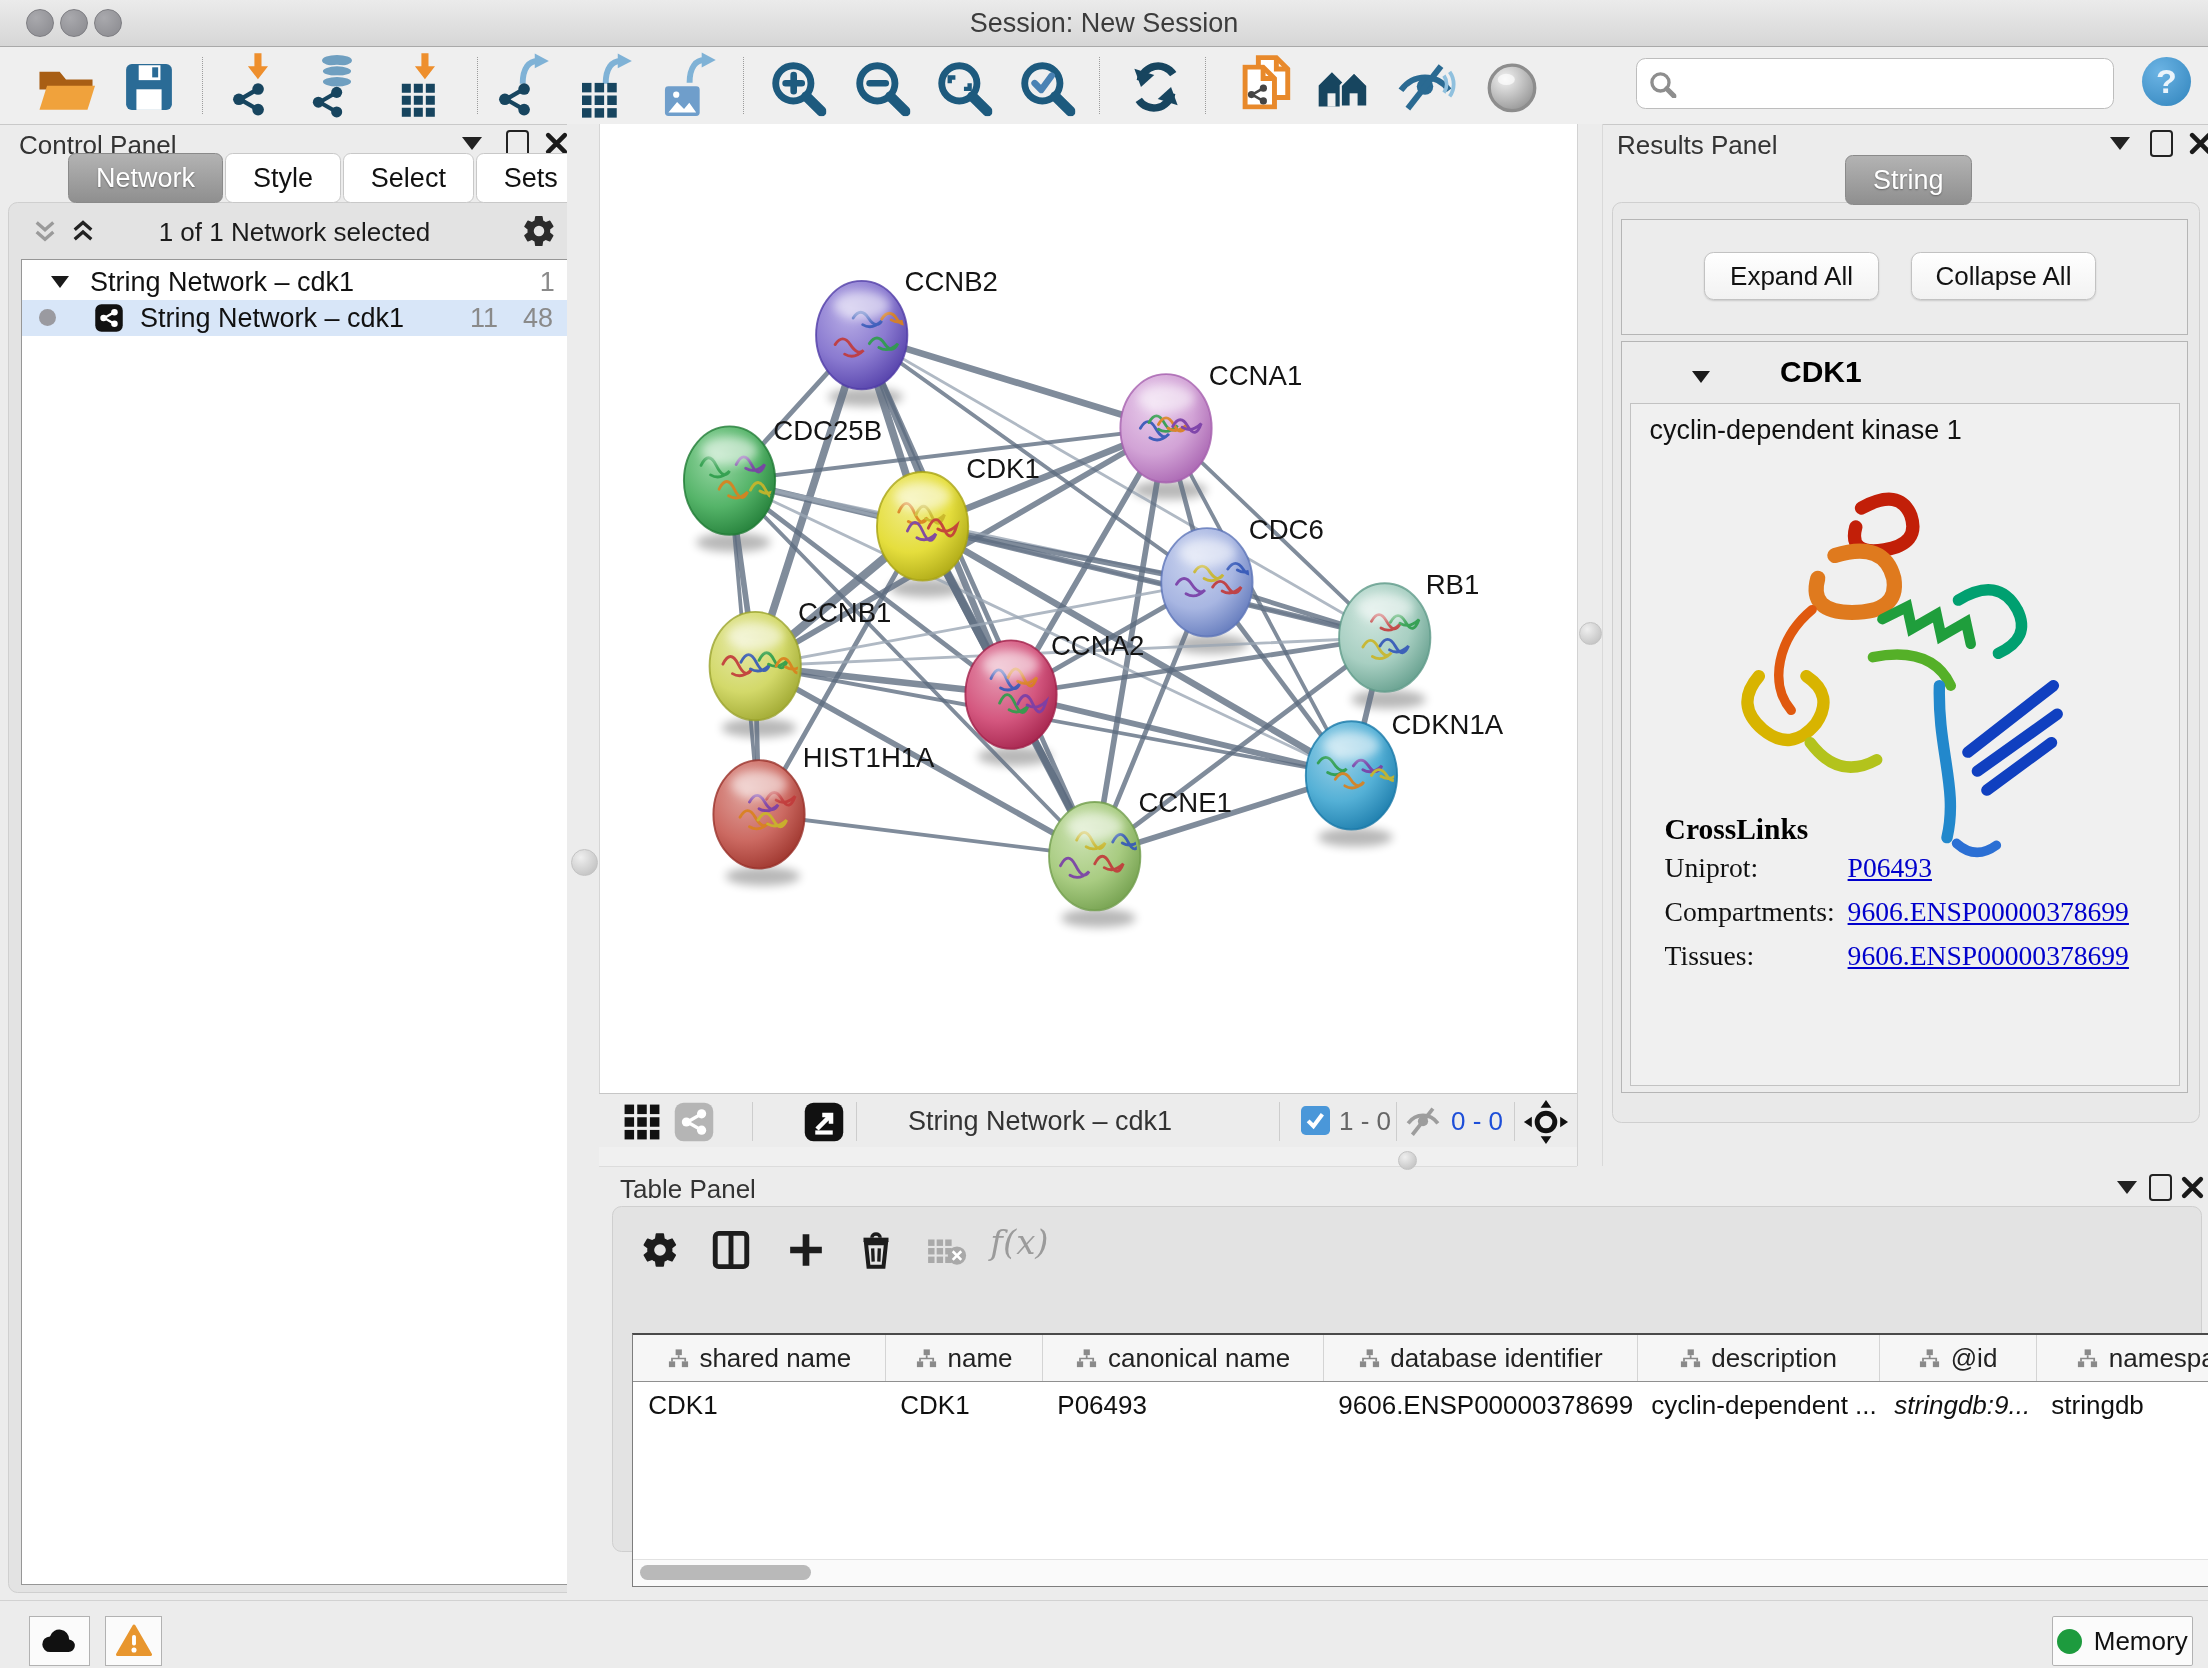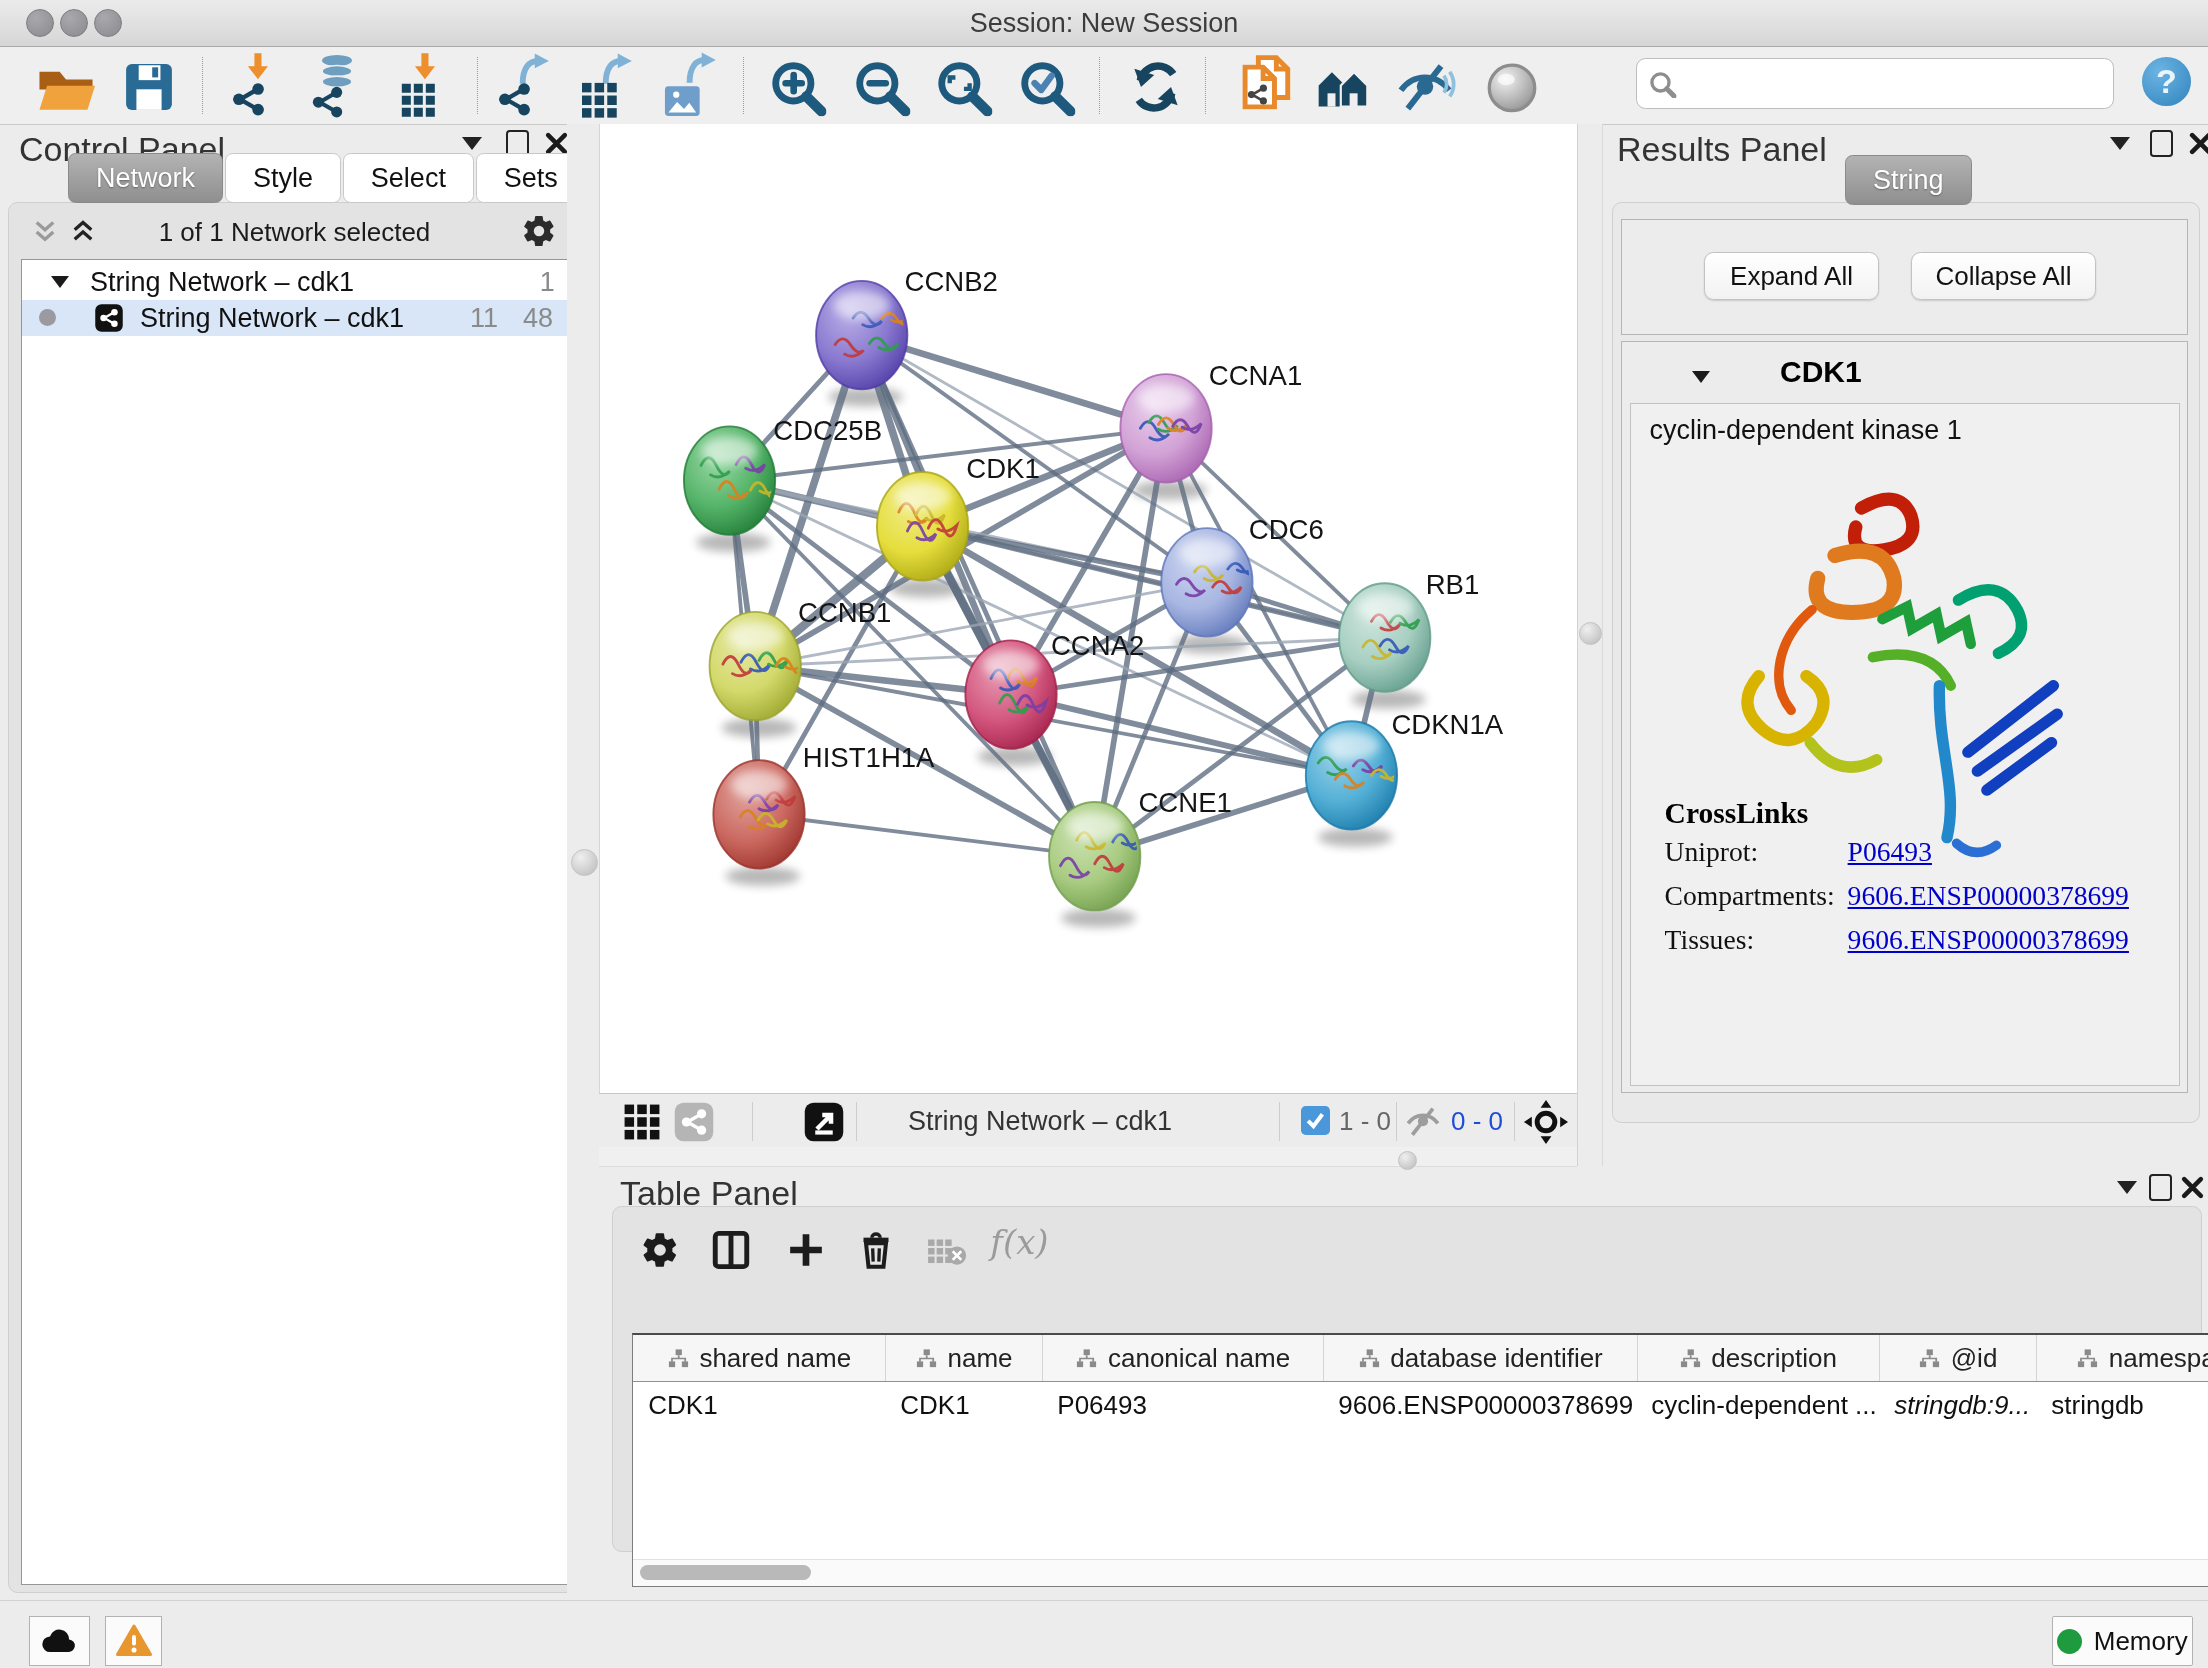--- a/index.html
+++ b/index.html
@@ -16,21 +16,21 @@
   
   #toolbar{left:0;top:47px;width:2208px;height:77px;background:#efefef;border-bottom:1px solid #c9c9c9}
   .tbtn{position:absolute;top:3.8px;width:72px;height:72px;cursor:default}
   .tsep{position:absolute;top:9.5px;width:0;height:57px;border-left:1.9px dotted #9c9c9c}
   #search-box{position:absolute;left:1636px;top:11.4px;width:476px;height:49px;background:#fff;
               border:1px solid #bdbdbd;border-radius:9.5px}
   #help-btn{position:absolute;left:2142px;top:9.5px;width:49px;height:49px;border-radius:50%;
             background:radial-gradient(circle at 35% 30%,#6cb4e4,#2f83bc);color:#eaf4fb;
             font-size:34px;font-weight:bold;text-align:center;line-height:49px}
   
-  .panel-title{font-size:34px;color:#333}
+  .panel-title{font-size:26px;color:#333}
   .win-ctl-tri{width:0;height:0;border-left:10.5px solid transparent;border-right:10.5px solid transparent;
                border-top:13.3px solid #222;display:inline-block}
   .win-ctl-sq{width:19px;height:23px;border:2.9px solid #222;border-radius:3.8px;display:inline-block}
   .round-panel{background:#e3e3e3;border:1px solid #cfcfcf;border-radius:9.5px}
   .tab{position:relative;display:inline-block;height:48px;line-height:48px;padding:0 27px;
        background:#fff;border:1px solid #c8c8c8;border-radius:7.6px;margin-right:1.9px;
        font-size:27px;color:#111;text-align:center}
   .tab.active{background:linear-gradient(#b3b3b3,#8f8f8f);color:#fff;border-color:#8a8a8a;
               text-shadow:0 1px 1.9px rgba(0,0,0,.35)}
   
@@ -692,21 +692,21 @@
           <path d="M42 222 q -26 30 4 56 q 30 25 56 -6 q 20 -30 -10 -50" stroke="#d8b400" stroke-width="13"></path>
           <path d="M96 292 q 30 40 70 18" stroke="#b3c31c" stroke-width="12"></path>
           <path d="M172 162 l 26 -13 l 5 23 l 26 -15 l 5 23 l 26 -15 l 5 23" stroke="#1f9e3c" stroke-width="11"></path>
           <path d="M162 202 q 62 -12 82 30" stroke="#55b028" stroke-width="11"></path>
           <path d="M252 142 q 42 -26 62 10 q 15 30 -20 46" stroke="#00a070" stroke-width="12"></path>
           <path d="M232 232 C 230 300, 252 340, 240 392" stroke="#2288cc" stroke-width="12"></path>
           <path d="M352 232 L 262 302 M 356 262 L 272 322 M 350 292 L 282 342" stroke="#1040c0" stroke-width="12"></path>
           <path d="M250 398 q 20 18 42 2" stroke="#2b6fd4" stroke-width="10"></path>
         </g>
       </svg>
-      <div id="xl-block" class="abs" style="left:34px;top:393px">
+      <div id="xl-block" class="abs" style="left:34px;top:409px">
         <div id="xl-heading">CrossLinks</div>
         <div id="xl-rows">
             <div class="xl-row"><span class="xl-label">Uniprot:</span><a class="xl-value">P06493</a></div>
             <div class="xl-row"><span class="xl-label">Compartments:</span><a class="xl-value">9606.ENSP00000378699</a></div>
             <div class="xl-row"><span class="xl-label">Tissues:</span><a class="xl-value">9606.ENSP00000378699</a></div>
           </div>
       </div>
     </div>
   </div>
 </div>

